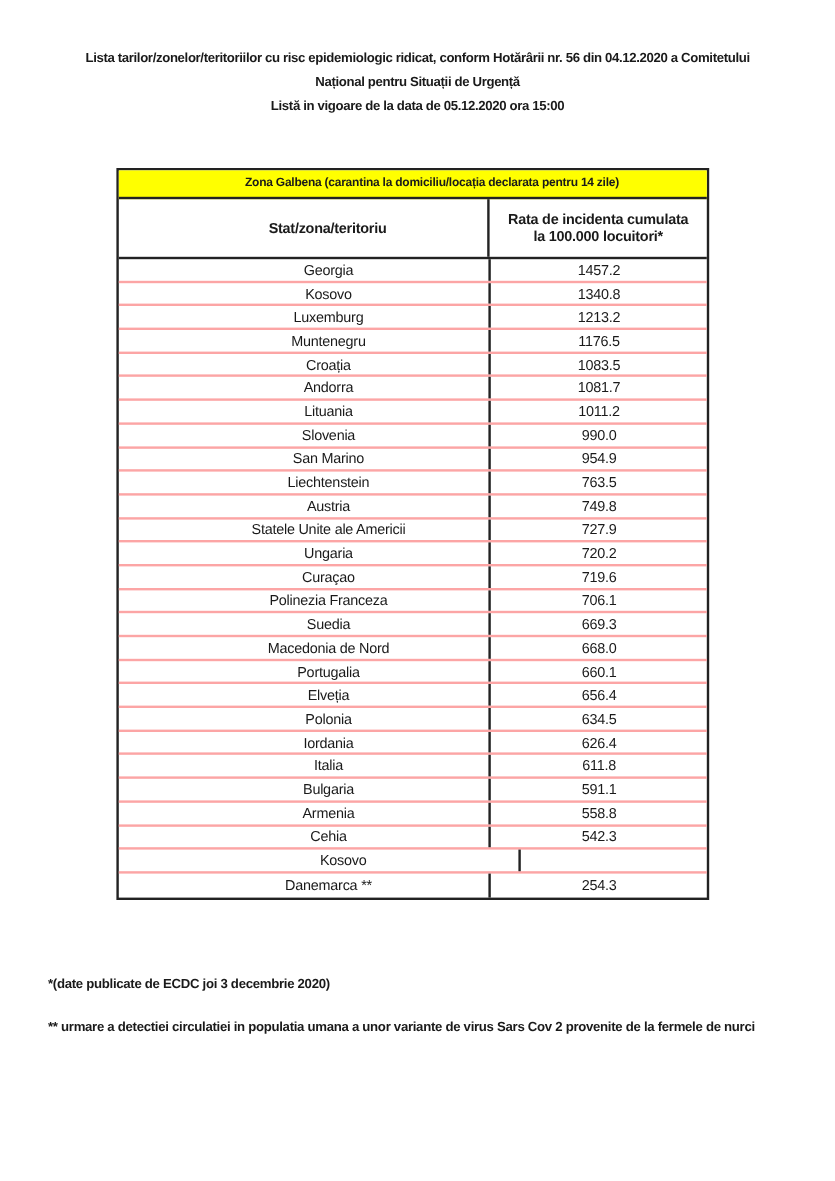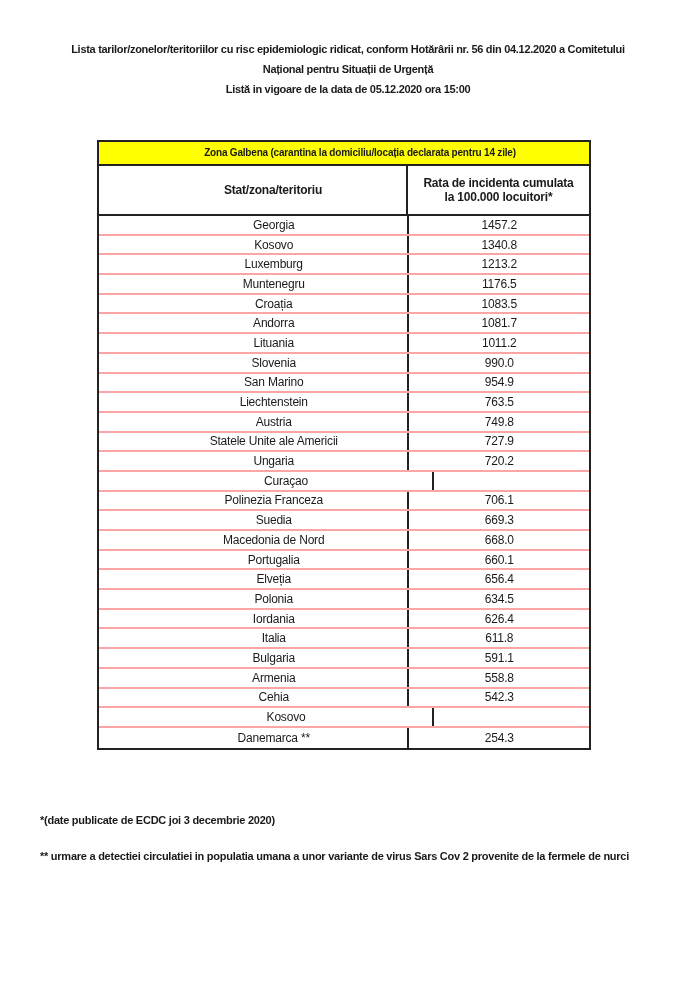--- a/index.html
+++ b/index.html
@@ -164,20 +164,21 @@
     <div class="td col-rate">727.9</div>
   </div>
 
   <div class="tr">
     <div class="td col-country">Ungaria</div>
     <div class="td col-rate">720.2</div>
   </div>
 
   <div class="tr">
     <div class="td col-country">Curaçao</div>
+    <div class="td col-rate">719.6</div>
   </div>
 
   <div class="tr">
     <div class="td col-country">Polinezia Franceza</div>
     <div class="td col-rate">706.1</div>
   </div>
 
   <div class="tr">
     <div class="td col-country">Suedia</div>
     <div class="td col-rate">669.3</div>

